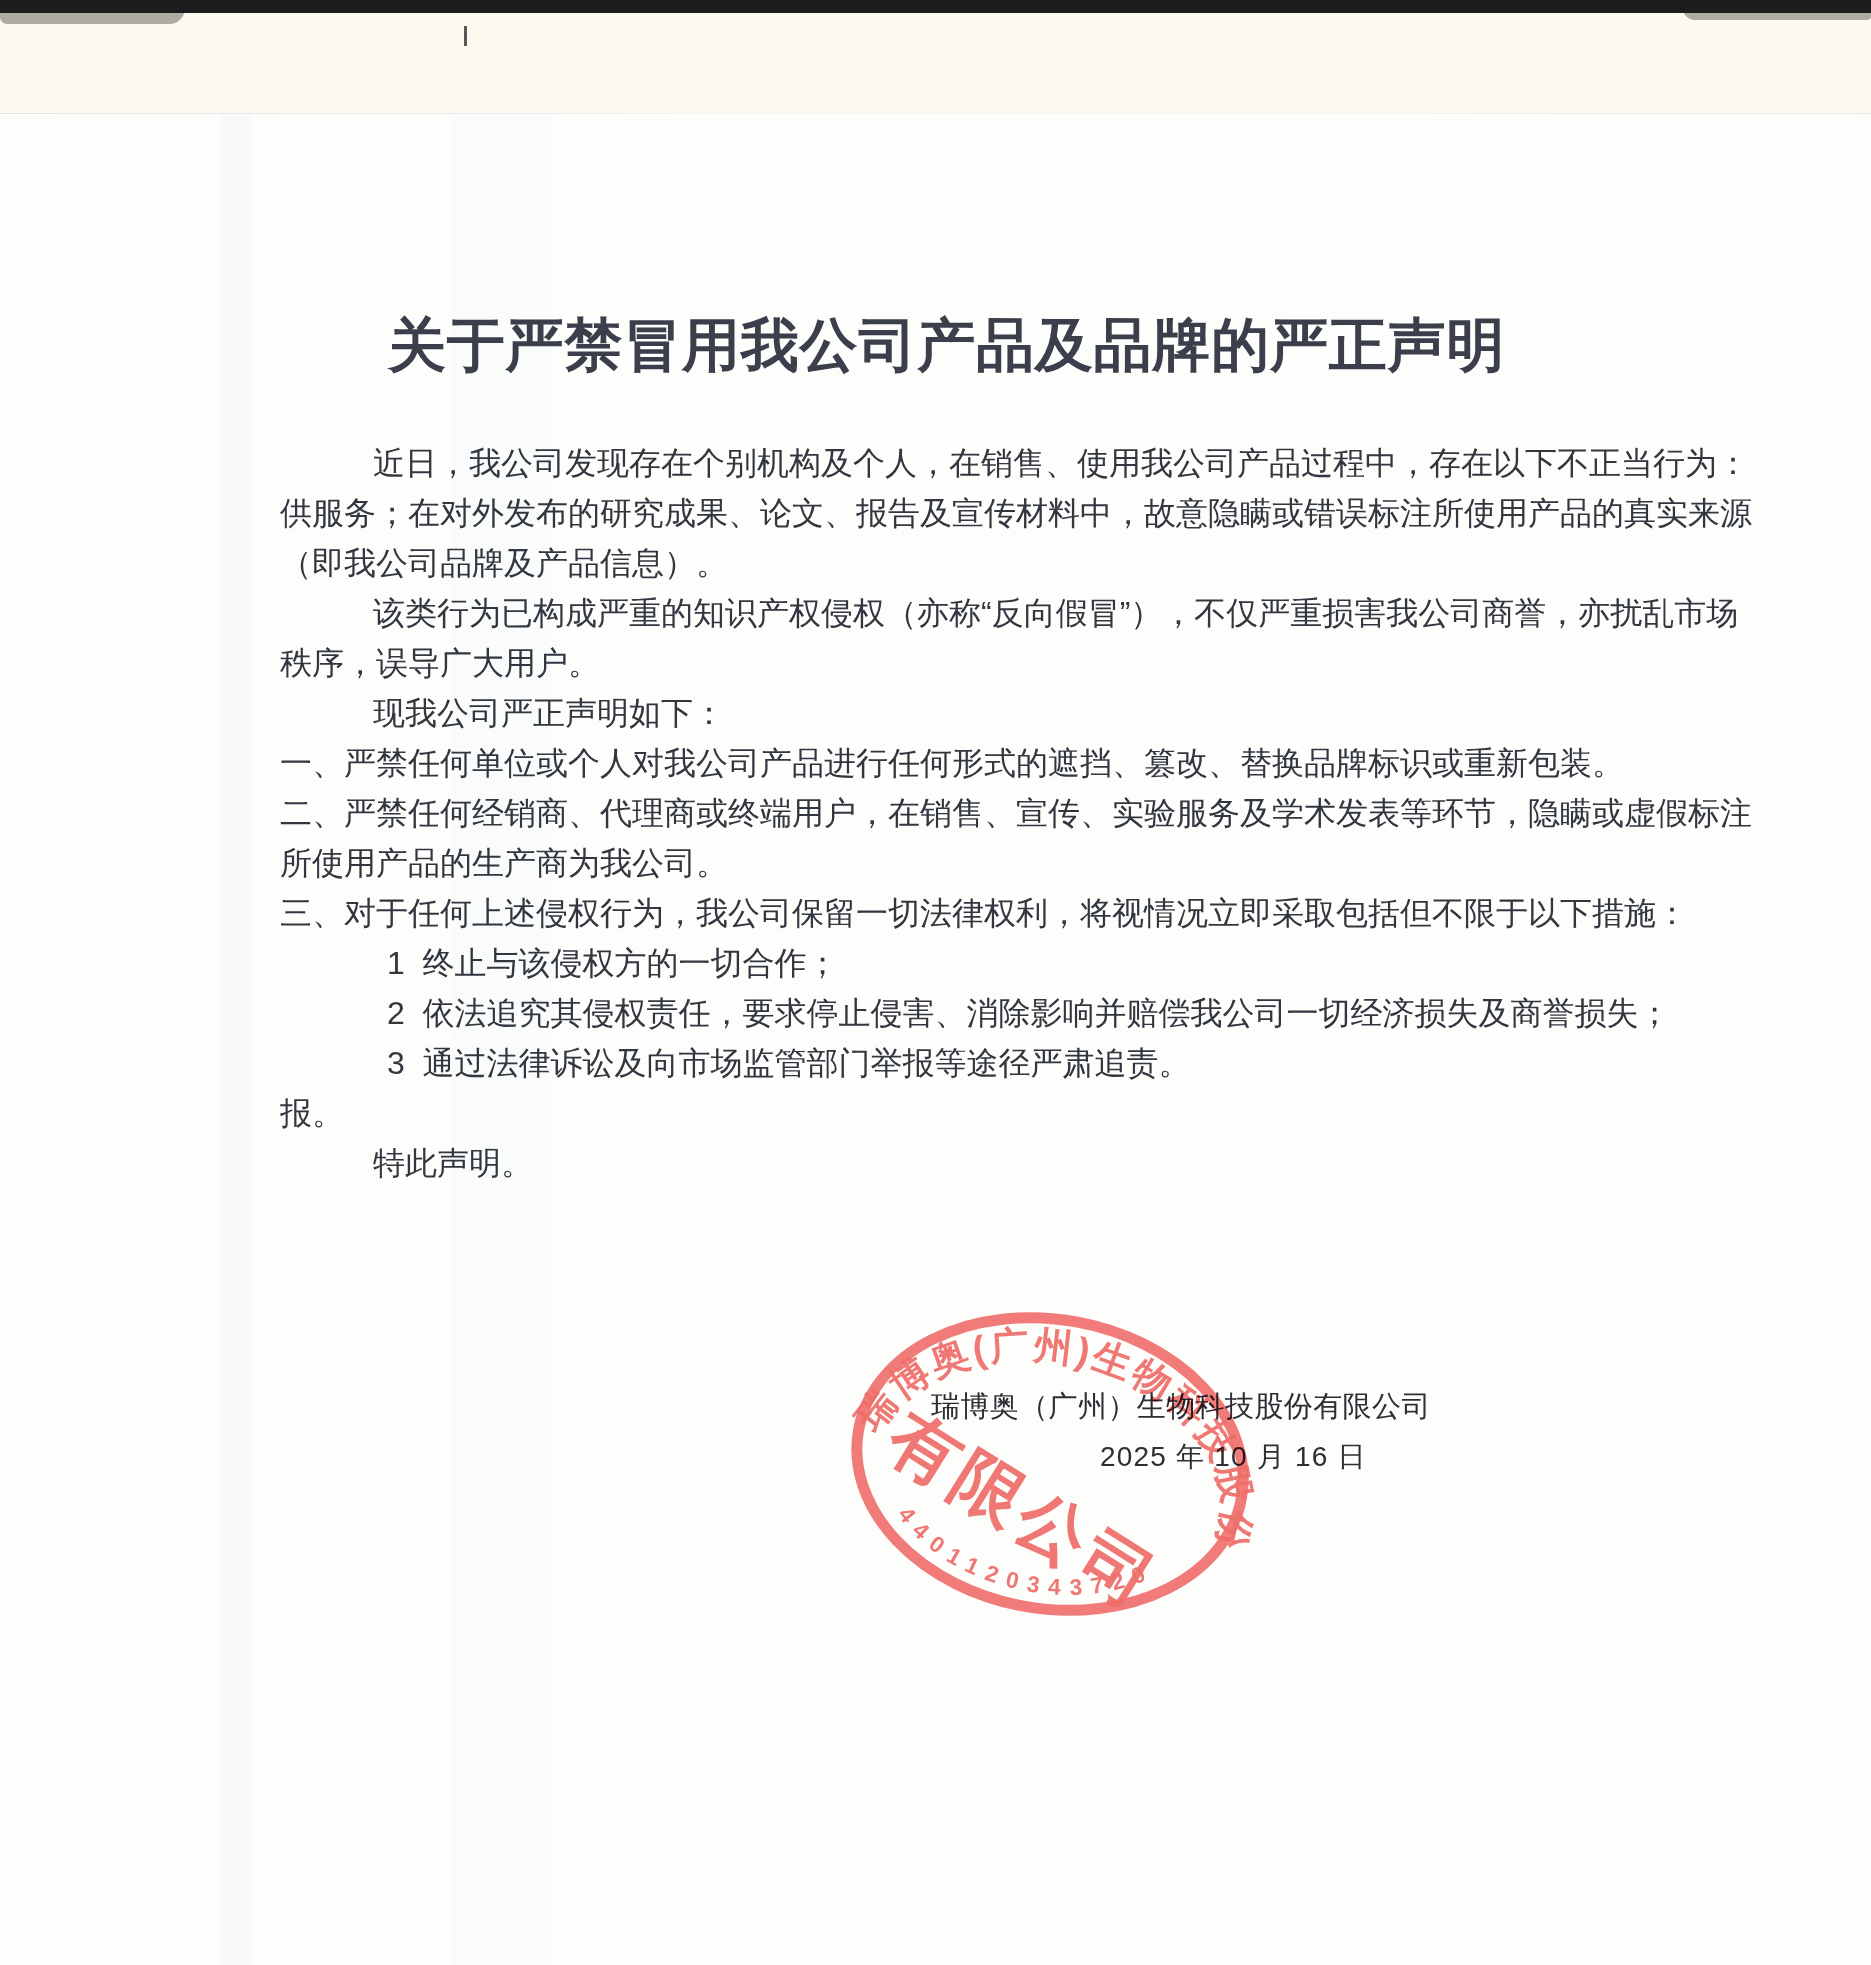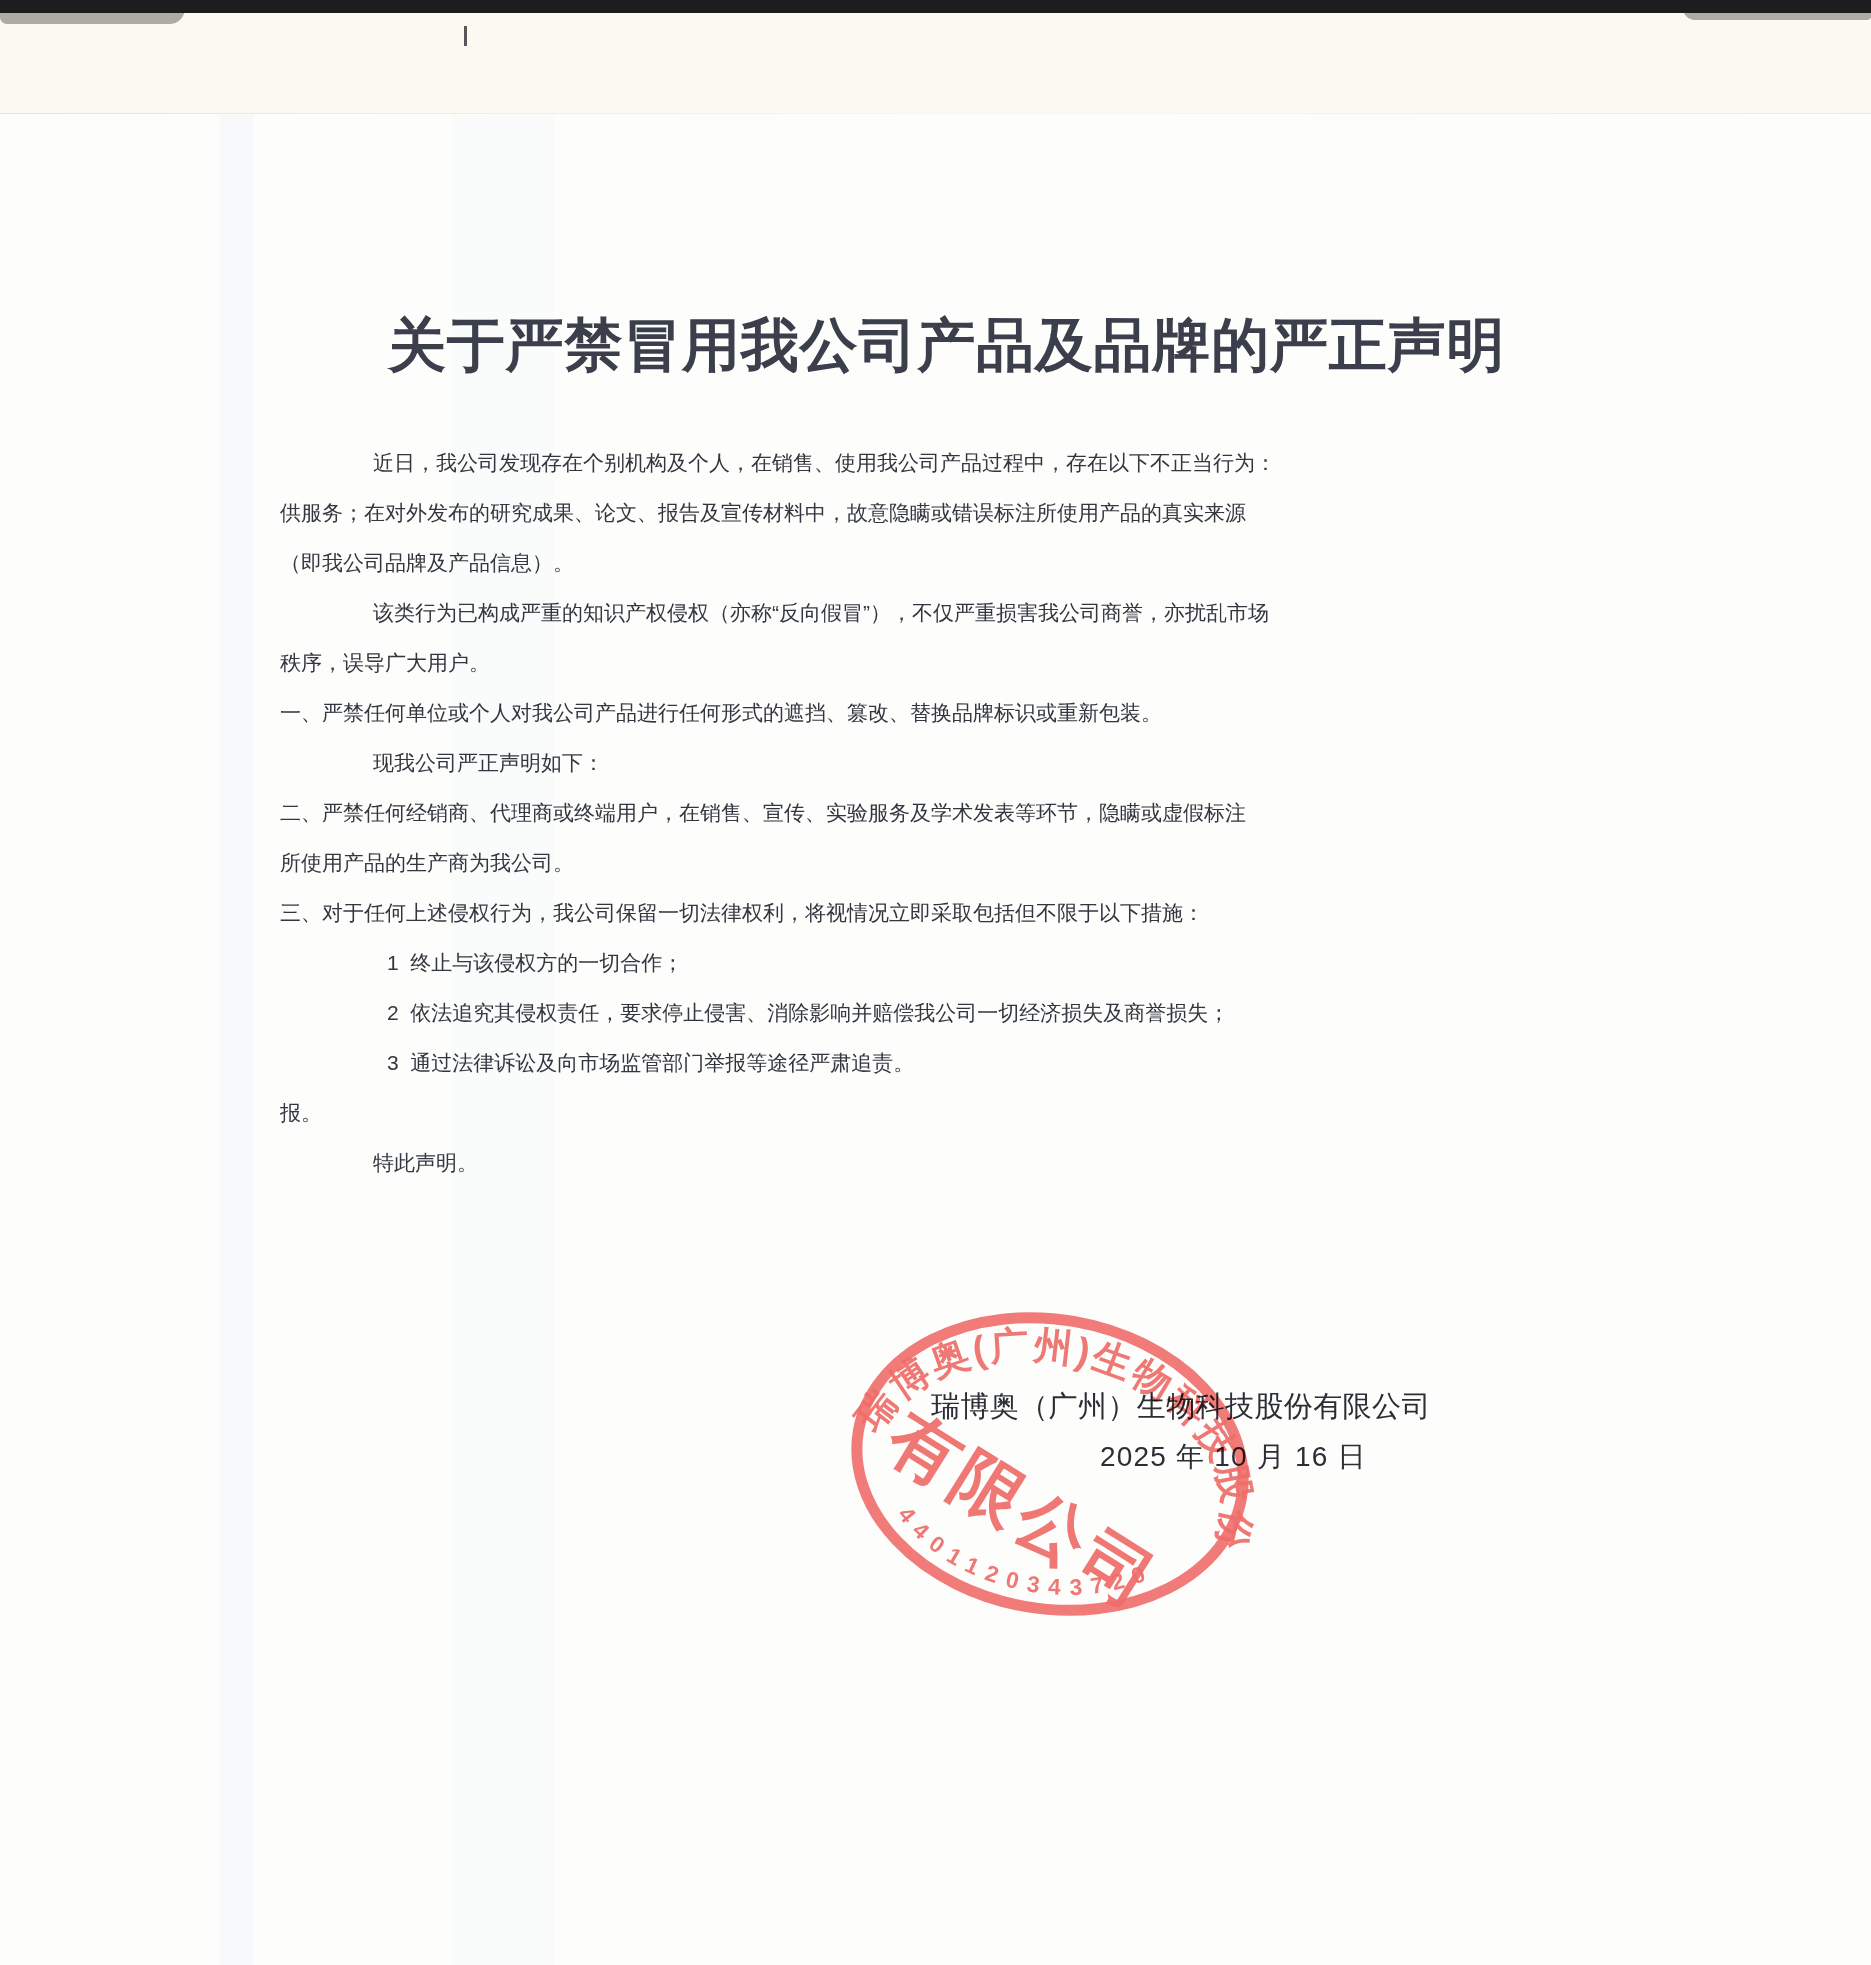--- a/index.html
+++ b/index.html
@@ -25,21 +25,21 @@
 
   
   .title{
     position:absolute;top:307px;left:0;width:100%;
     margin:0;text-align:center;
     font-size:58px;font-weight:600;letter-spacing:0.8px;
     color:#3a3f4b;transform:translateX(10.6px);
   }
   .doc-body{
     position:absolute;left:280px;top:438px;width:1335px;
-    font-size:21px;line-height:50px;color:#32363f;
+    font-size:32px;line-height:50px;color:#32363f;
   }
   .line{white-space:pre;}
   .ind{padding-left:93px;}
   .sub{padding-left:107px;}
 
   .sig-company{
     position:absolute;left:931px;top:1387px;
     font-size:29px;color:#2b2e35;letter-spacing:0.4px;white-space:pre;
   }
   .sig-date{
@@ -69,22 +69,22 @@
   <div class="scan-tick"></div>
 
   <h1 class="title">关于严禁冒用我公司产品及品牌的严正声明</h1>
 
   <div class="doc-body">
       <div class="line ind">近日，我公司发现存在个别机构及个人，在销售、使用我公司产品过程中，存在以下不正当行为：</div>
       <div class="line">供服务；在对外发布的研究成果、论文、报告及宣传材料中，故意隐瞒或错误标注所使用产品的真实来源</div>
       <div class="line">（即我公司品牌及产品信息）。</div>
       <div class="line ind">该类行为已构成严重的知识产权侵权（亦称“反向假冒”），不仅严重损害我公司商誉，亦扰乱市场</div>
       <div class="line">秩序，误导广大用户。</div>
+      <div class="line ind">现我公司严正声明如下：</div>
       <div class="line">一、严禁任何单位或个人对我公司产品进行任何形式的遮挡、篡改、替换品牌标识或重新包装。</div>
-      <div class="line ind">现我公司严正声明如下：</div>
       <div class="line">二、严禁任何经销商、代理商或终端用户，在销售、宣传、实验服务及学术发表等环节，隐瞒或虚假标注</div>
       <div class="line">所使用产品的生产商为我公司。</div>
       <div class="line">三、对于任何上述侵权行为，我公司保留一切法律权利，将视情况立即采取包括但不限于以下措施：</div>
       <div class="line sub">1  终止与该侵权方的一切合作；</div>
       <div class="line sub">2  依法追究其侵权责任，要求停止侵害、消除影响并赔偿我公司一切经济损失及商誉损失；</div>
       <div class="line sub">3  通过法律诉讼及向市场监管部门举报等途径严肃追责。</div>
       <div class="line">报。</div>
       <div class="line ind">特此声明。</div>
     </div>
 

